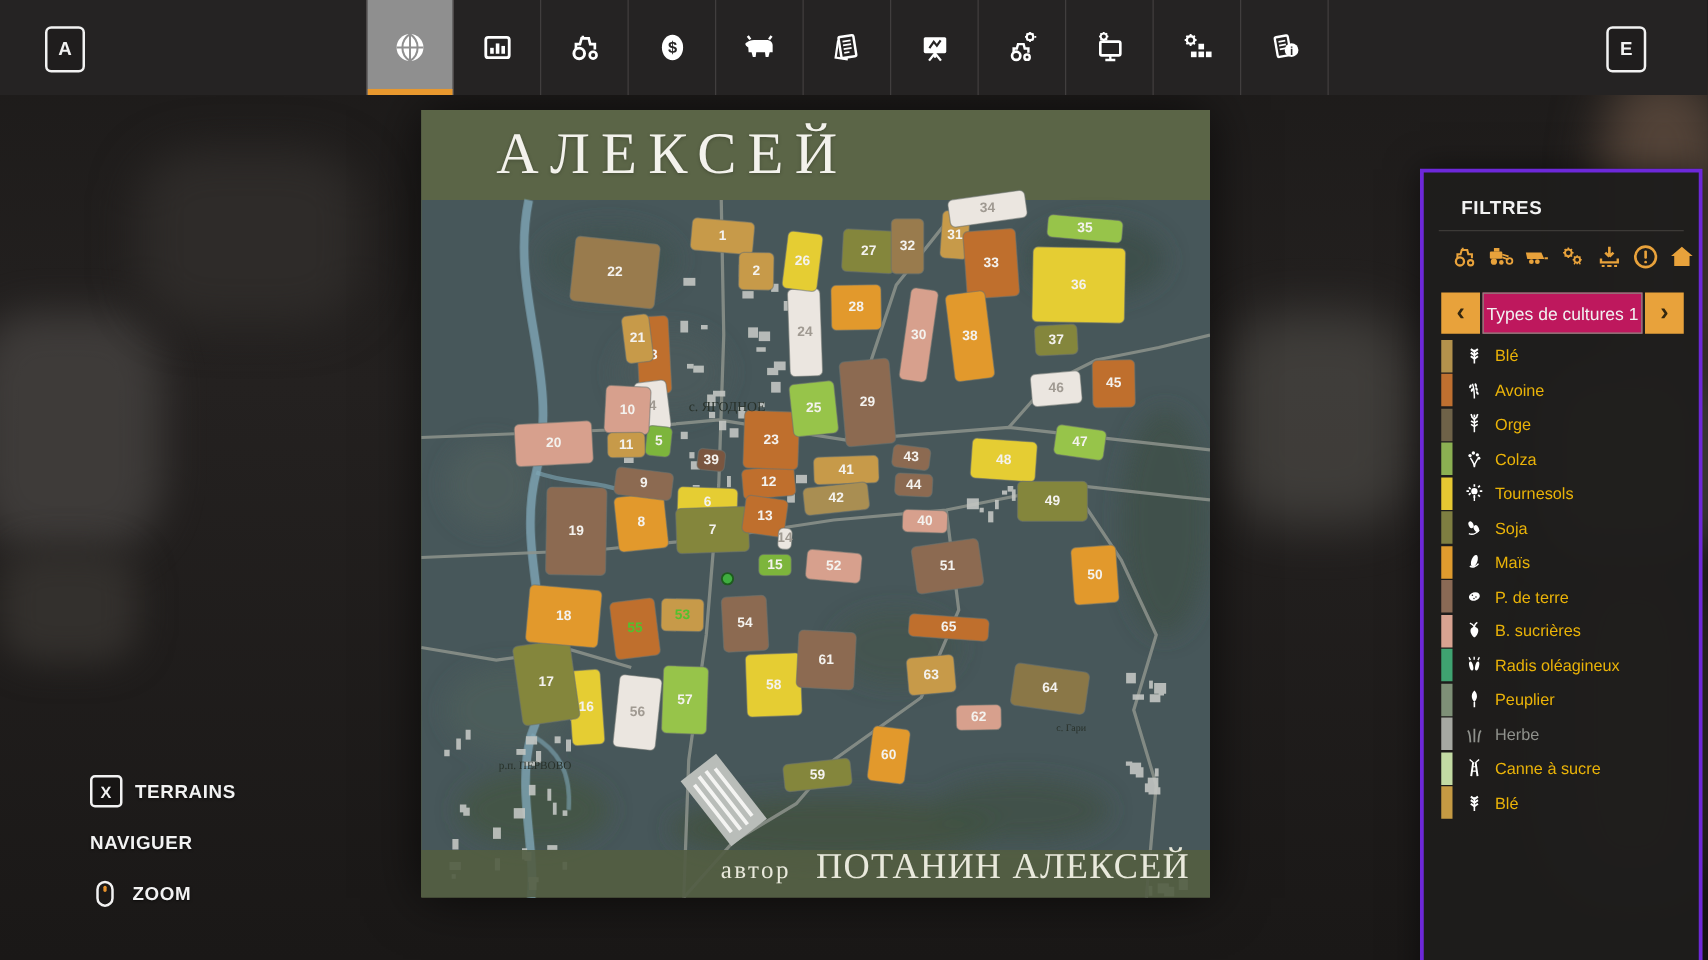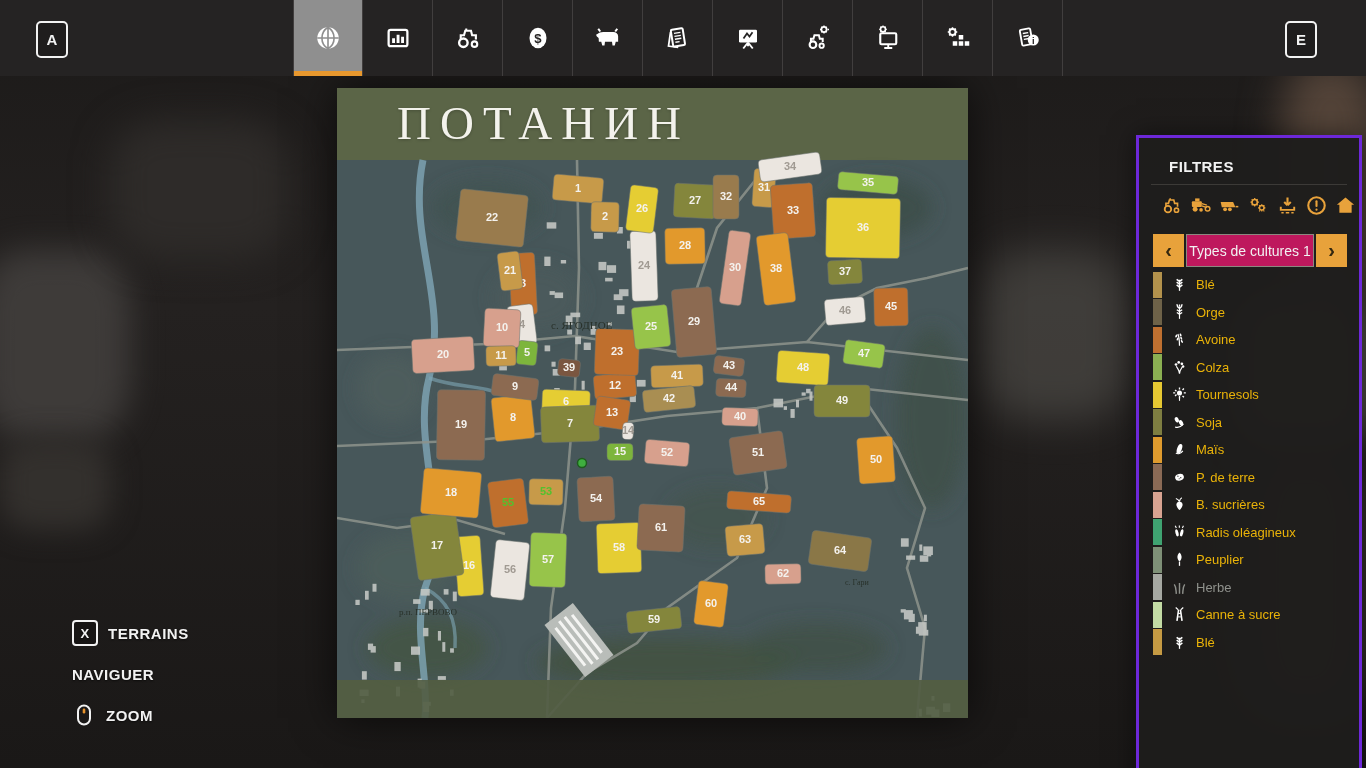--- a/index.html
+++ b/index.html
@@ -569,21 +569,25 @@
       <g font-family="Liberation Serif, serif" fill="#28312a">
         <text x="214" y="241" font-size="11">с. ЯГОДНОЕ</text>
         <text x="62" y="527" font-size="9">р.п. ПЕРВОВО</text>
         <text x="508" y="497" font-size="8">с. Гари</text>
       </g>
       <g>
         <circle cx="245" cy="375" r="4.5" fill="#3fae3f" stroke="#1e5c1e" stroke-width="1.5"></circle>
       </g>
       <rect y="592" width="631" height="38" fill="#515c42" opacity=".9"></rect>
     </svg>
-  <div class="map-title">ПОТАНИН</div>
+  <div class="map-title">АЛЕКСЕЙ</div>
+  <div class="map-author">
+    <span class="a1">автор</span>
+    <span class="a2">ПОТАНИН АЛЕКСЕЙ</span>
+  </div>
 </div>
 
 <div class="filters">
   <div class="filters-title">FILTRES</div>
   <div class="filters-divider"></div>
   <div class="filter-icons" id="filterIcons">
       <div class="fbtn">
         <svg viewBox="0 0 24 24" width="23" height="23">
           <path d="M6.2 13.2V9.8h2.6l1-3.6h4.6l.9 3.6h3v3.4" fill="none" stroke="currentColor" stroke-width="1.7"></path>
           <circle cx="8.3" cy="15.8" r="3.4" fill="none" stroke="currentColor" stroke-width="1.9"></circle>
@@ -653,42 +657,42 @@
         <div class="crop-bar" style="background:#b3924c"></div>
         <div class="crop-ic">
           <svg viewBox="0 0 24 24" width="19" height="19">
             <path d="M12 20V6" stroke="currentColor" stroke-width="1.6"></path>
             <path d="M12 8L8.4 5.4M12 8l3.6-2.6M12 11.6L8.4 9M12 11.6l3.6-2.6M12 15.2l-3.6-2.6M12 15.2l3.6-2.6" stroke="currentColor" stroke-width="2"></path>
           </svg>
         </div>
         <div class="crop-label">Blé</div>
       </div>
       <div class="crop-row">
-        <div class="crop-bar" style="background:#6e6248"></div>
-        <div class="crop-ic">
-          <svg viewBox="0 0 24 24" width="19" height="19">
-            <path d="M12 20V5" stroke="currentColor" stroke-width="1.5"></path>
-            <path d="M12 7l-3-3m3 3l3-3M12 10.5l-3.4-2m3.4 2l3.4-2M12 14l-3.4-2m3.4 2l3.4-2M9.6 4l-1-2.4M14.4 4l1-2.4M12 4.6V2" stroke="currentColor" stroke-width="1.7"></path>
-          </svg>
-        </div>
-        <div class="crop-label">Orge</div>
-      </div>
-      <div class="crop-row">
         <div class="crop-bar" style="background:#bf7030"></div>
         <div class="crop-ic">
           <svg viewBox="0 0 24 24" width="19" height="19">
             <path d="M12 20c0-6 0-10-2-15" stroke="currentColor" stroke-width="1.5" fill="none"></path>
             <ellipse cx="8" cy="7.6" rx="1.1" ry="2" transform="rotate(28 8 7.6)" fill="currentColor"></ellipse>
             <ellipse cx="13.4" cy="6.4" rx="1.1" ry="2" transform="rotate(-20 13.4 6.4)" fill="currentColor"></ellipse>
             <ellipse cx="9.6" cy="11.4" rx="1.1" ry="2" transform="rotate(24 9.6 11.4)" fill="currentColor"></ellipse>
             <ellipse cx="14.2" cy="10.4" rx="1.1" ry="2" transform="rotate(-24 14.2 10.4)" fill="currentColor"></ellipse>
             <ellipse cx="15" cy="14.4" rx="1.1" ry="2" transform="rotate(-30 15 14.4)" fill="currentColor"></ellipse>
           </svg>
         </div>
         <div class="crop-label">Avoine</div>
+      </div>
+      <div class="crop-row">
+        <div class="crop-bar" style="background:#6e6248"></div>
+        <div class="crop-ic">
+          <svg viewBox="0 0 24 24" width="19" height="19">
+            <path d="M12 20V5" stroke="currentColor" stroke-width="1.5"></path>
+            <path d="M12 7l-3-3m3 3l3-3M12 10.5l-3.4-2m3.4 2l3.4-2M12 14l-3.4-2m3.4 2l3.4-2M9.6 4l-1-2.4M14.4 4l1-2.4M12 4.6V2" stroke="currentColor" stroke-width="1.7"></path>
+          </svg>
+        </div>
+        <div class="crop-label">Orge</div>
       </div>
       <div class="crop-row">
         <div class="crop-bar" style="background:#8bb052"></div>
         <div class="crop-ic">
           <svg viewBox="0 0 24 24" width="19" height="19">
             <path d="M12 20c0-5-2.6-6.4-4-9.6M12 20c0-4 2-6.4 3.6-8.8" fill="none" stroke="currentColor" stroke-width="1.5"></path>
             <circle cx="7.6" cy="8.2" r="1.7" fill="currentColor"></circle>
             <circle cx="11" cy="5.6" r="1.7" fill="currentColor"></circle>
             <circle cx="15" cy="7.4" r="1.7" fill="currentColor"></circle>
             <circle cx="16.6" cy="10.8" r="1.5" fill="currentColor"></circle>

